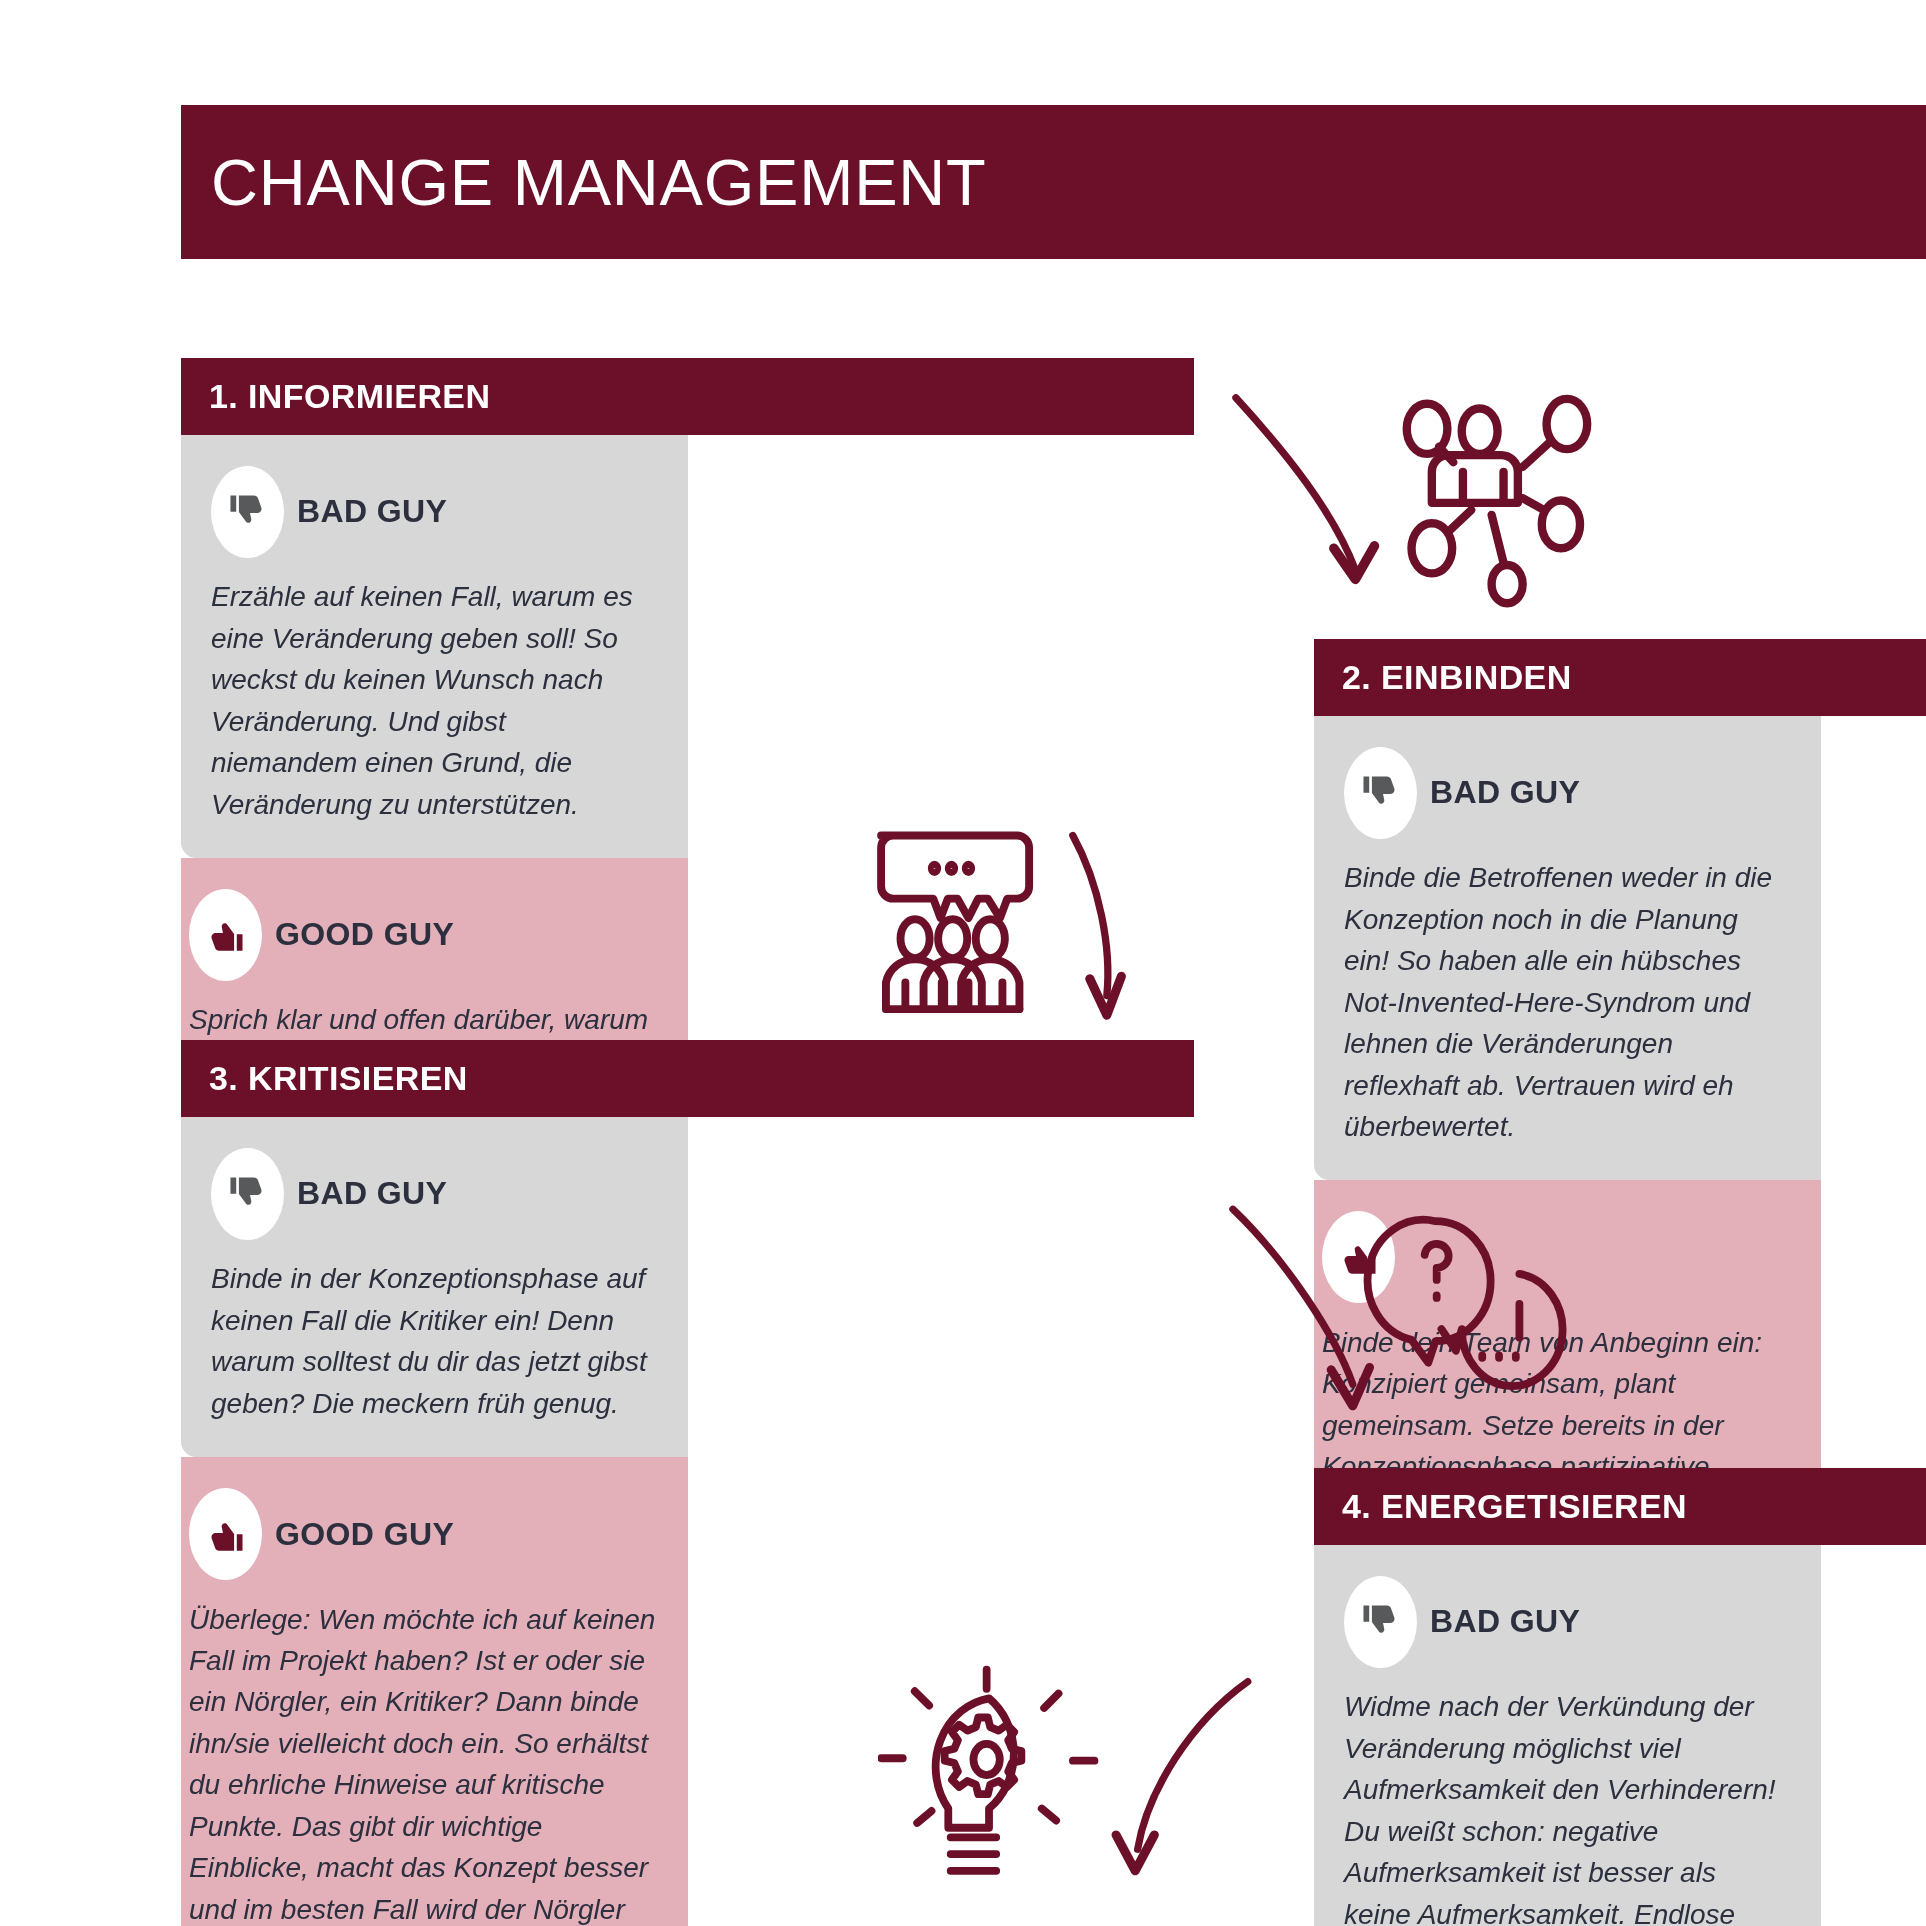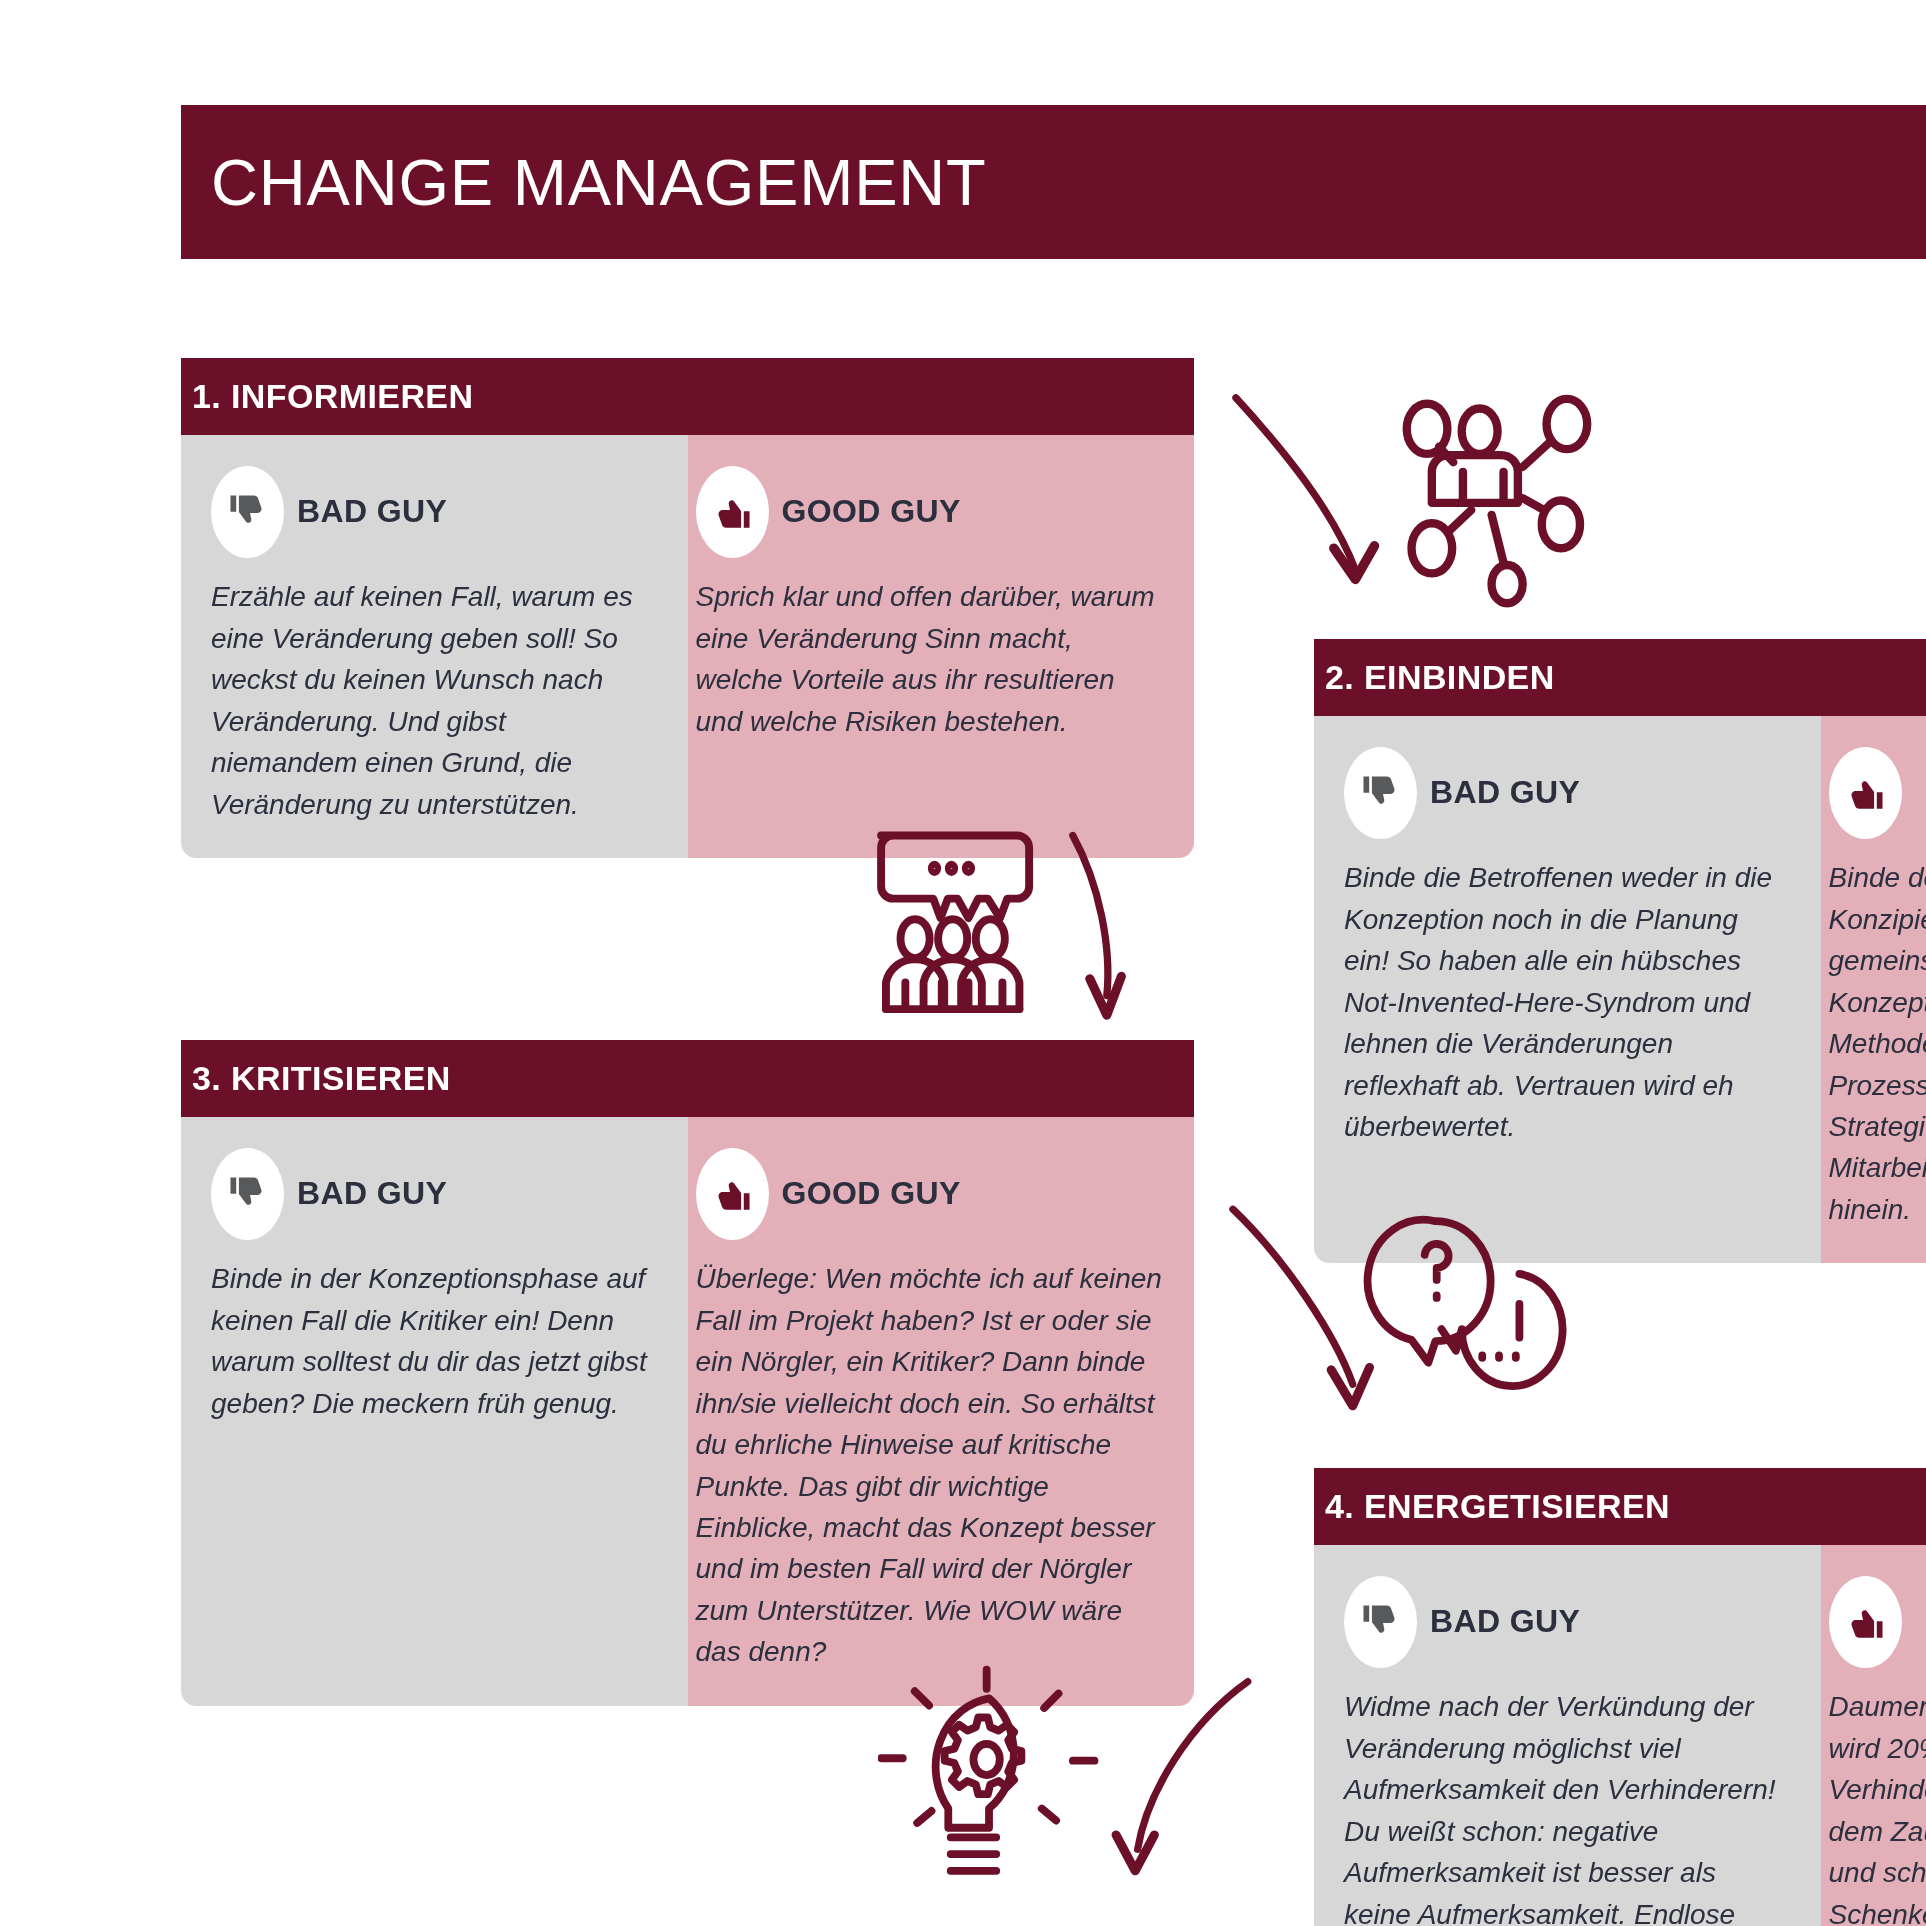--- a/index.html
+++ b/index.html
@@ -28,24 +28,24 @@
   }
 
   
   .card{position:absolute;}
   .card-head{
     background:#6B1028;height:77px;box-sizing:border-box;
     display:flex;align-items:center;
   }
   .card-head-label{
     color:#ffffff;font-size:34px;font-weight:700;letter-spacing:0.4px;
-    padding-left:11px;white-space:nowrap;
+    padding-left:28px;white-space:nowrap;
     font-family:"Liberation Sans", sans-serif;
   }
-  .card-body{display:flex;align-items:stretch;}
+  .card-body{display:flex;align-items:stretch;flex-direction:column;}
   .col{box-sizing:border-box;padding:25.4px 30px 33px 30px;position:relative;}
   .col-bad{background:#D7D7D7;}
   .col-good{background:#E3AFB9;border-bottom-right-radius:15.4px;padding-left:8px;}
   .card-body .col{width:50%;}
   .col-bad{border-bottom-left-radius:15.4px;}
 
   .guy-row{display:flex;align-items:center;gap:13px;height:103px;}
   .guy-circle{
     width:73px;height:92px;border-radius:50%;background:#ffffff;
     display:flex;align-items:center;justify-content:center;flex:0 0 auto;

